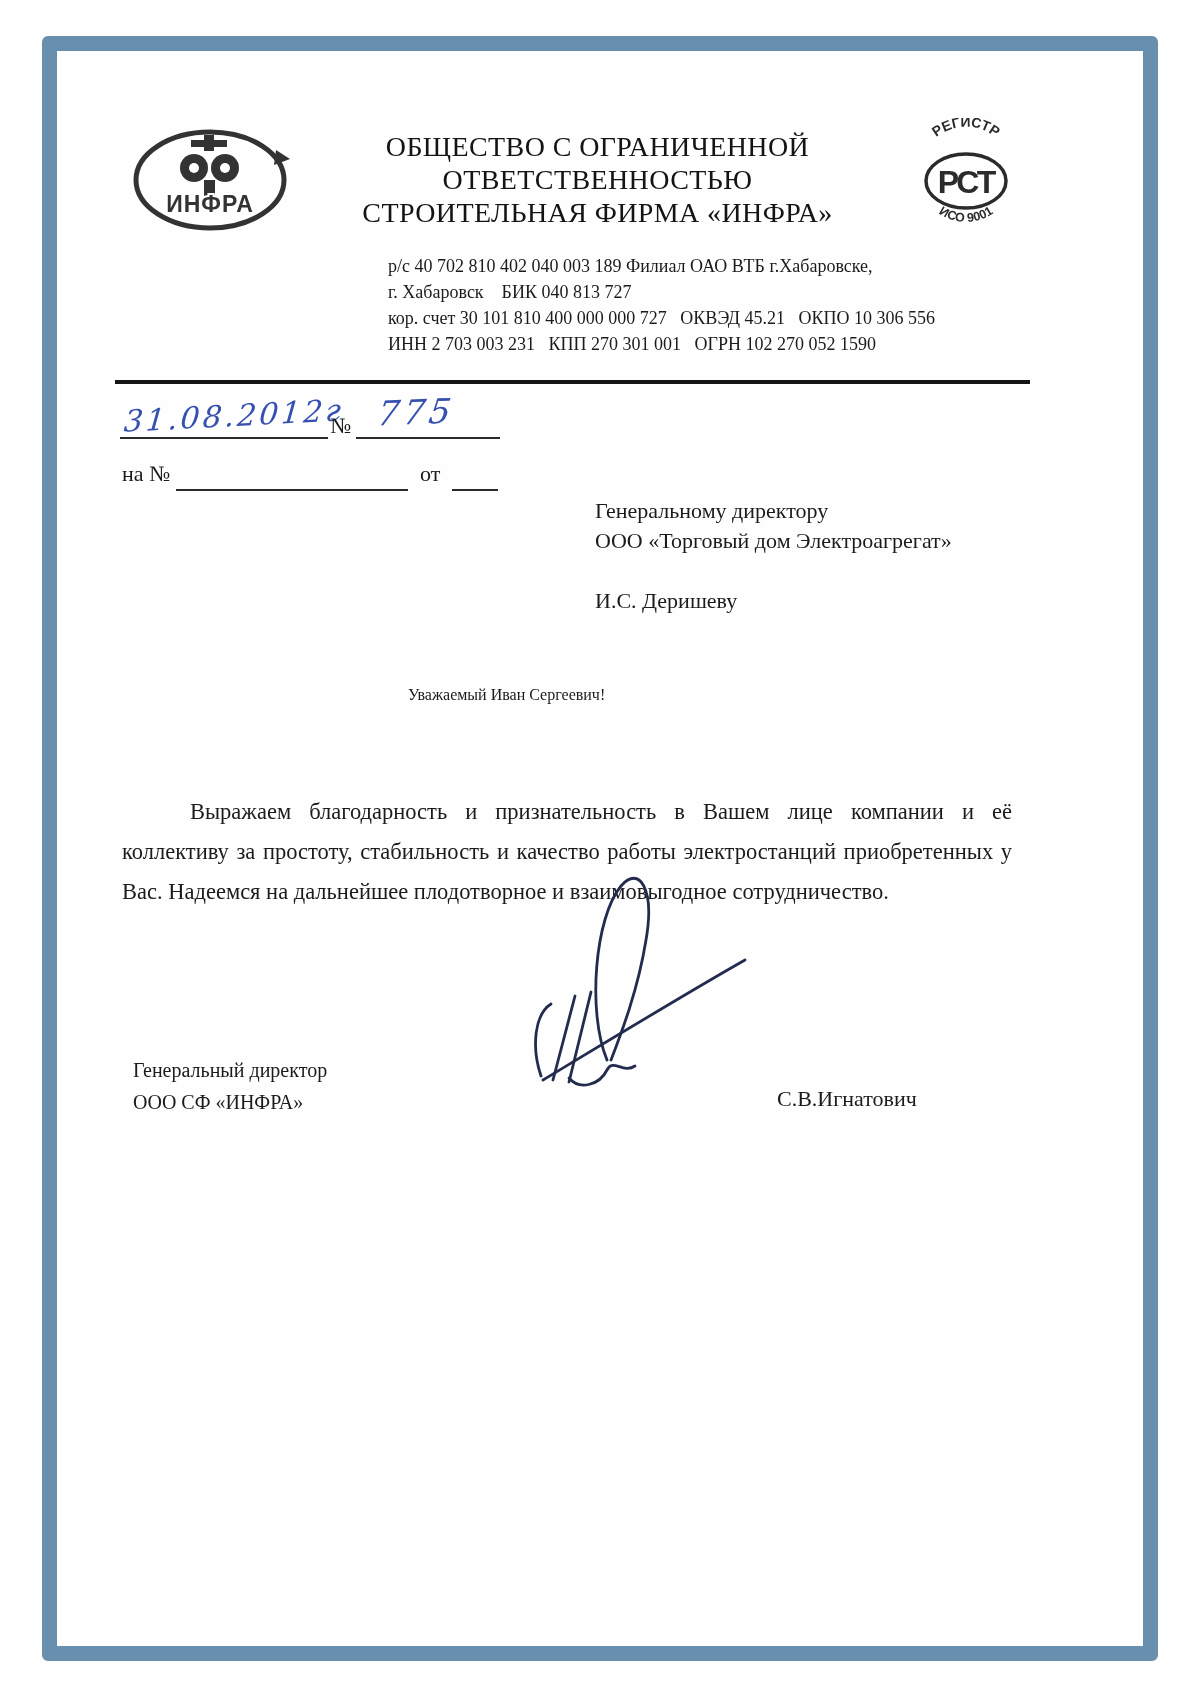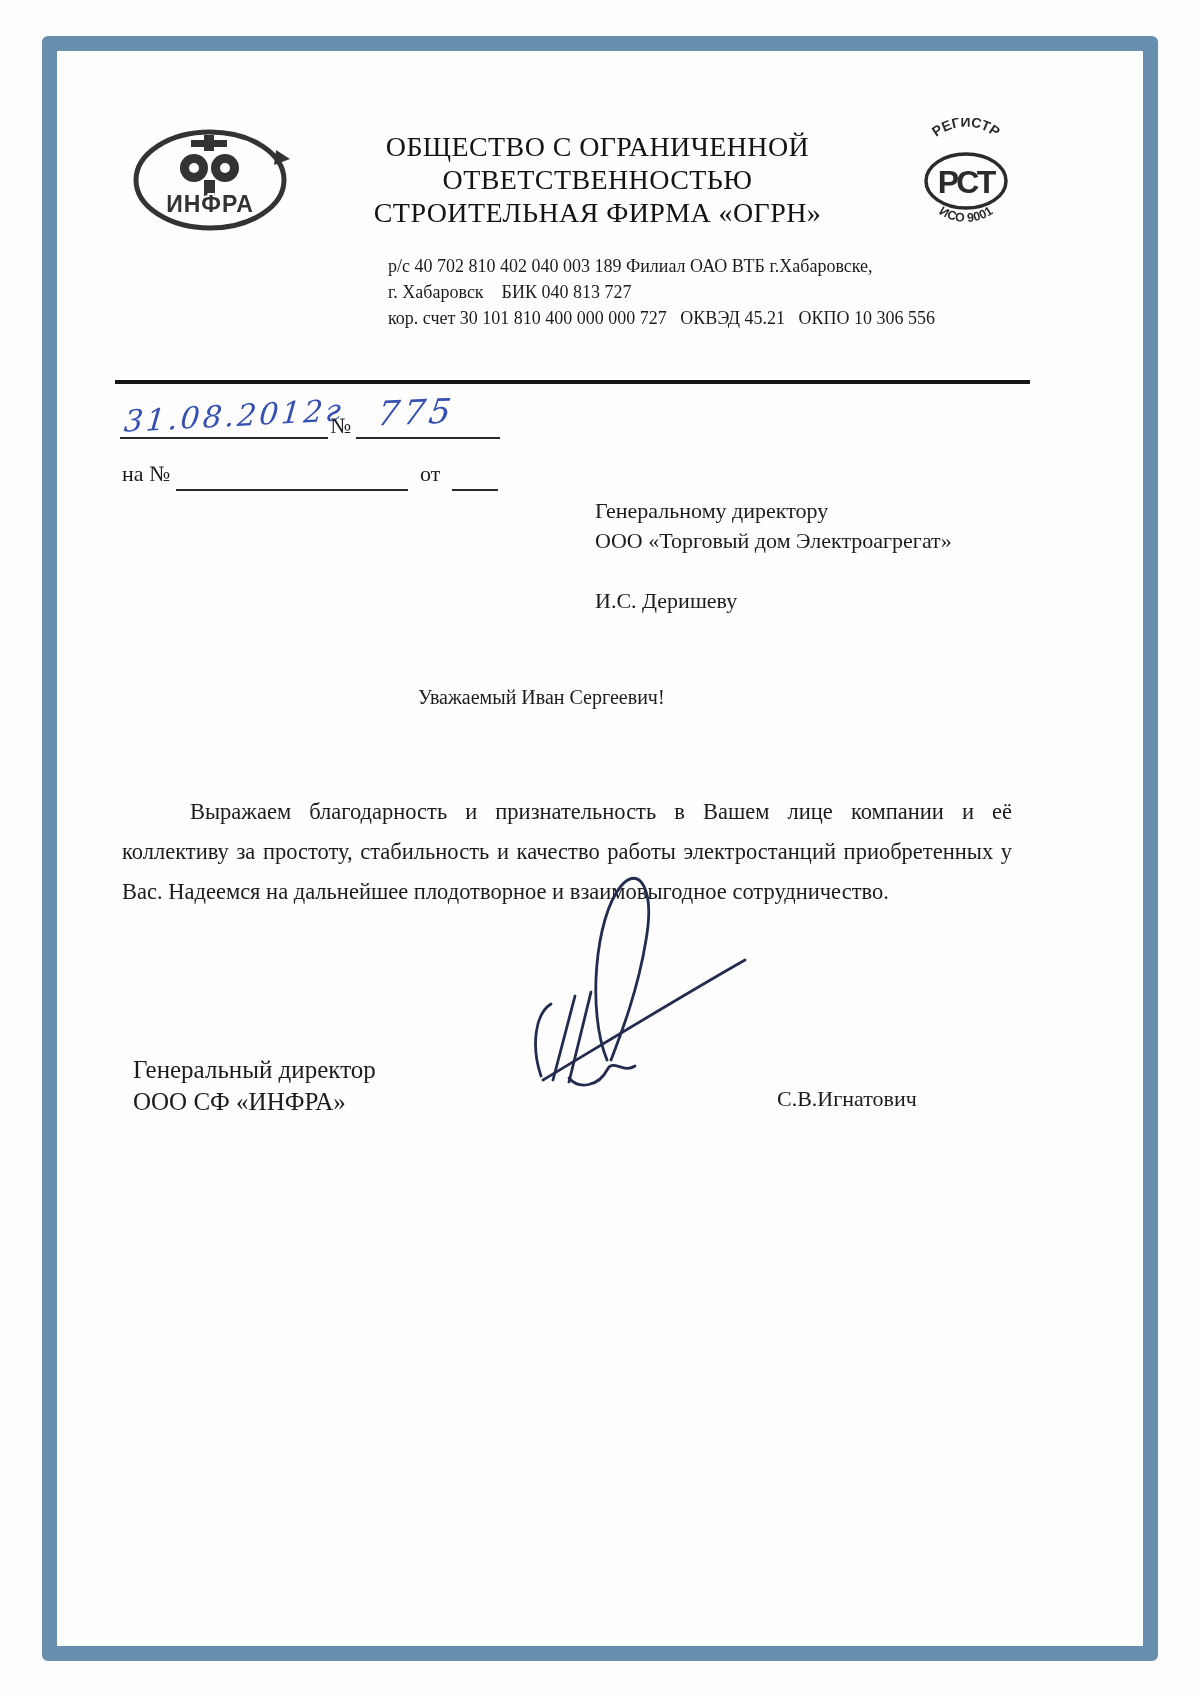--- a/index.html
+++ b/index.html
@@ -25,25 +25,25 @@
   .u2{left:356px;top:437px;width:144px;}
   .u3{left:176px;top:489px;width:232px;}
   .u4{left:452px;top:489px;width:46px;}
   .ref-label{font-size:22px;}
   .no-sign{left:330px;top:413px;}
   .na-no{left:122px;top:461px;font-family:Liberation Serif, serif;}
   .ot{left:420px;top:461px;text-align:right;}
   
   .recipient{left:595px;top:496px;font-size:22px;line-height:30px;}
   .recipient .name{margin-top:30px;}
-  .salutation{left:418px;top:686px;font-size:20px;}
+  .salutation{left:408px;top:686px;font-size:16px;}
   .body-par{left:122px;top:792px;width:890px;font-size:22.5px;line-height:40px;
             text-align:justify;text-indent:68px;}
   
-  .sig-title{left:133px;top:1054px;font-size:25px;line-height:32px;}
+  .sig-title{left:133px;top:1054px;font-size:20px;line-height:32px;}
   .sig-name{left:777px;top:1086px;font-size:22px;}
   .sig-draw{left:515px;top:862px;width:240px;height:235px;}
   .logo{left:128px;top:124px;}
   .cert{left:912px;top:118px;}
   svg text{font-family:"Liberation Sans", sans-serif;}
 </style>
 </head>
 <body>
 
 <div class="page">
@@ -60,21 +60,21 @@
       <circle cx="66" cy="44" r="5" fill="#ffffff"></circle>
       <circle cx="97" cy="44" r="5" fill="#ffffff"></circle>
       <rect x="76" y="56" width="11" height="26" fill="#333333"></rect>
       <text x="82" y="88" text-anchor="middle" font-size="23" font-weight="bold" fill="#333333" stroke="#ffffff" stroke-width="4" paint-order="stroke" letter-spacing="1">ИНФРА</text>
     </svg>
   </div>
 
   <div class="org-name abs">
     <div>ОБЩЕСТВО С ОГРАНИЧЕННОЙ</div>
     <div>ОТВЕТСТВЕННОСТЬЮ</div>
-    <div>СТРОИТЕЛЬНАЯ ФИРМА «ОГРН»</div>
+    <div>СТРОИТЕЛЬНАЯ ФИРМА «ИНФРА»</div>
   </div>
 
   <div class="cert abs">
     <svg width="108" height="118" viewBox="0 0 108 118">
       <defs>
         <path id="certTop" d="M 8 46 A 47 47 0 0 1 100 46"></path>
         <path id="certBottom" d="M 13 80 A 47 47 0 0 0 95 80"></path>
       </defs>
       <ellipse cx="54" cy="63" rx="40" ry="27" fill="none" stroke="#2b2b2b" stroke-width="3.5"></ellipse>
       <text font-size="14" font-weight="bold" fill="#2b2b2b">
@@ -85,20 +85,21 @@
         <textPath href="#certBottom" startOffset="50%" text-anchor="middle">ИСО 9001</textPath>
       </text>
     </svg>
   </div>
 
 
   <div class="bank abs">
     <div>р/с 40 702 810 402 040 003 189 Филиал ОАО ВТБ г.Хабаровске,</div>
     <div>г. Хабаровск    БИК 040 813 727</div>
     <div>кор. счет 30 101 810 400 000 000 727   ОКВЭД 45.21   ОКПО 10 306 556</div>
+    <div>ИНН 2 703 003 231   КПП 270 301 001   ОГРН 102 270 052 1590</div>
   </div>
 
   <div class="rule abs"></div>
 
   <div class="hand date-hand abs">31.08.2012г</div>
   <div class="uline u1 abs"></div>
   <div class="ref-label no-sign abs">№</div>
   <div class="hand num-hand abs">775</div>
   <div class="uline u2 abs"></div>
 

